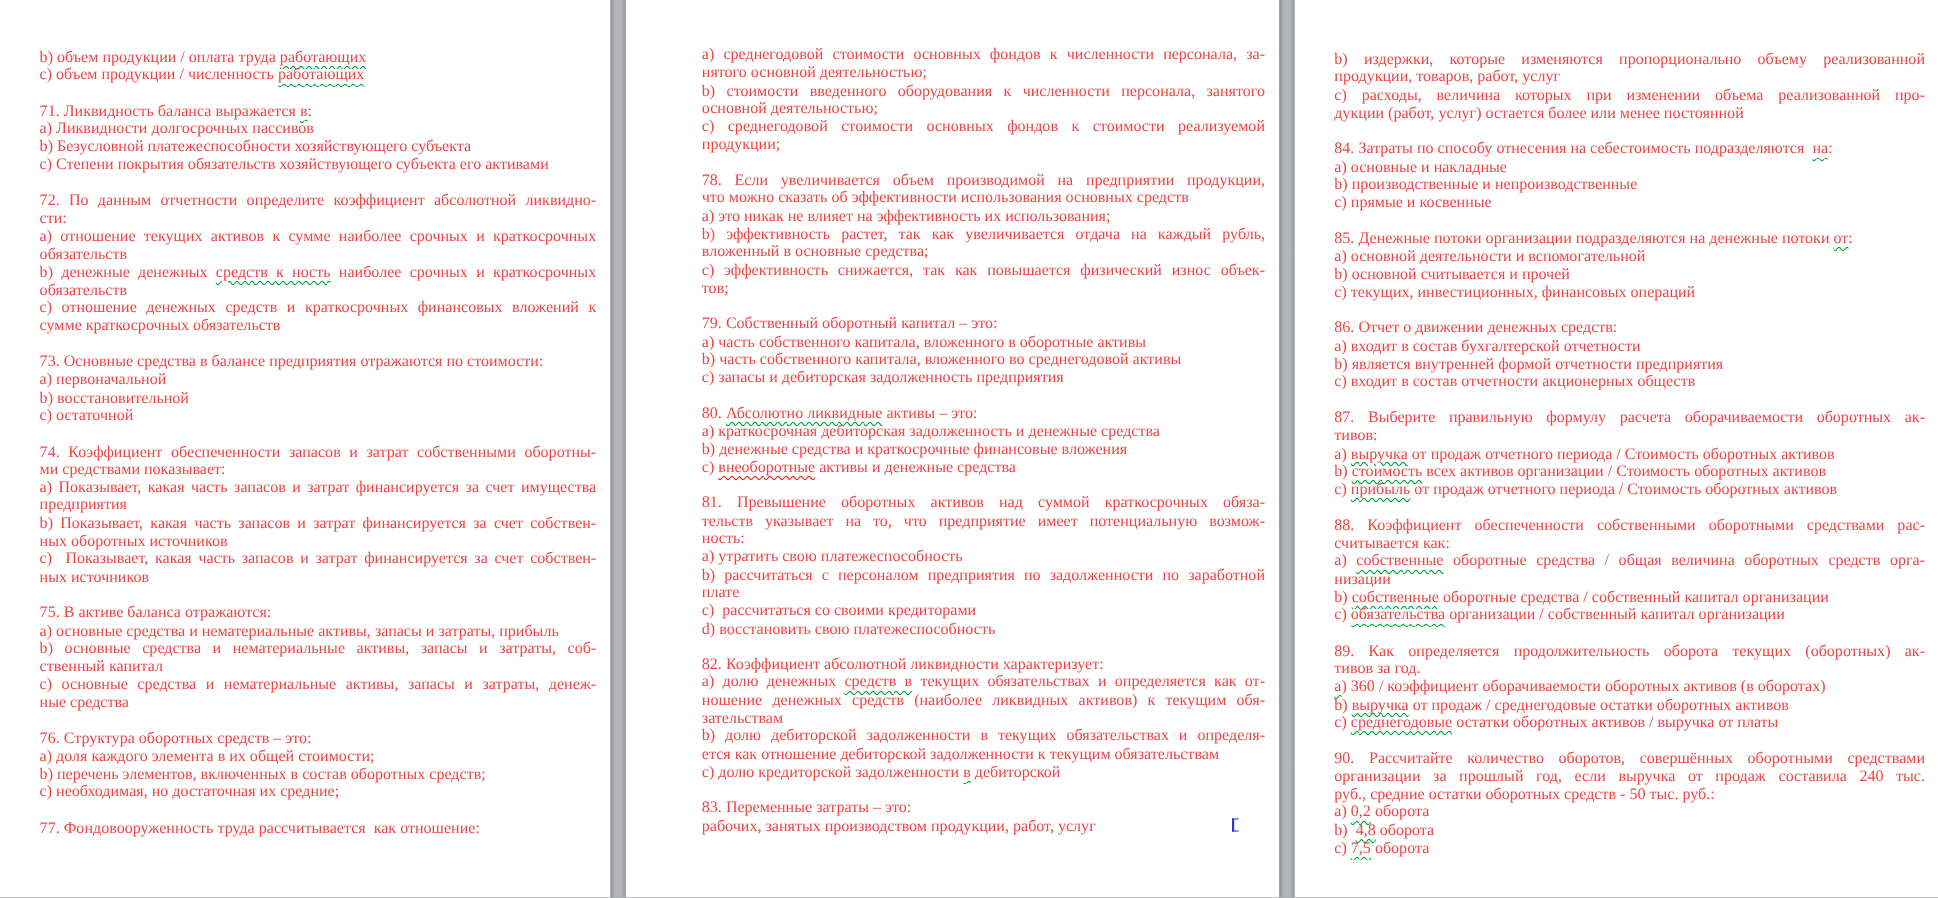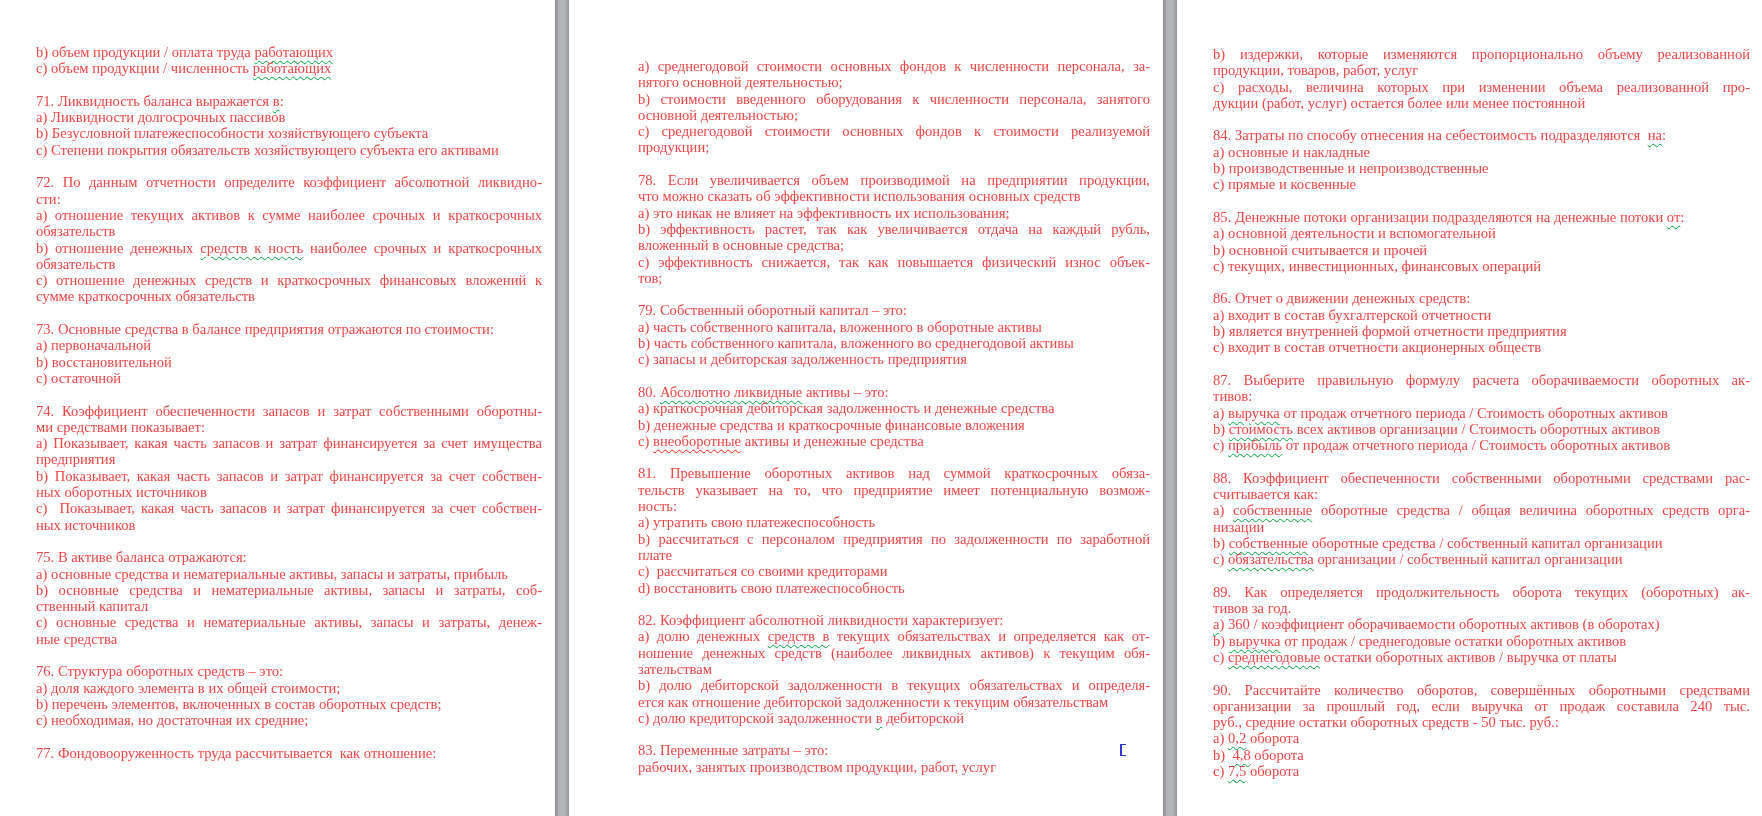--- a/index.html
+++ b/index.html
@@ -44,21 +44,21 @@
         <div class="line"></div>
         <div class="line"><span>71. Ликвидность баланса выражается </span><span class="sq g">в</span><span>:</span></div>
         <div class="line"><span>a) Ликвидности долгосрочных пассивов</span></div>
         <div class="line"><span>b) Безусловной платежеспособности хозяйствующего субъекта</span></div>
         <div class="line"><span>c) Степени покрытия обязательств хозяйствующего субъекта его активами</span></div>
         <div class="line"></div>
         <div class="line j"><span>72. По данным отчетности определите коэффициент абсолютной ликвидно-</span></div>
         <div class="line"><span>сти:</span></div>
         <div class="line j"><span>a) отношение текущих активов к сумме наиболее срочных и краткосрочных</span></div>
         <div class="line"><span>обязательств</span></div>
-        <div class="line j"><span>b) отношение денежных </span><span class="sq g">средств к ность</span><span> наиболее срочных и краткосрочных</span></div>
+        <div class="line j"><span>b) денежные денежных </span><span class="sq g">средств к ность</span><span> наиболее срочных и краткосрочных</span></div>
         <div class="line"><span>обязательств</span></div>
         <div class="line j"><span>c) отношение денежных средств и краткосрочных финансовых вложений к</span></div>
         <div class="line"><span>сумме краткосрочных обязательств</span></div>
         <div class="line"></div>
         <div class="line"><span>73. Основные средства в балансе предприятия отражаются по стоимости:</span></div>
         <div class="line"><span>a) первоначальной</span></div>
         <div class="line"><span>b) восстановительной</span></div>
         <div class="line"><span>c) остаточной</span></div>
         <div class="line"></div>
         <div class="line j"><span>74. Коэффициент обеспеченности запасов и затрат собственными оборотны-</span></div>
@@ -80,21 +80,21 @@
         <div class="line"><span>76. Структура оборотных средств – это:</span></div>
         <div class="line"><span>a) доля каждого элемента в их общей стоимости;</span></div>
         <div class="line"><span>b) перечень элементов, включенных в состав оборотных средств;</span></div>
         <div class="line"><span>c) необходимая, но достаточная их средние;</span></div>
         <div class="line"></div>
         <div class="line"><span>77. Фондовооруженность труда рассчитывается&nbsp; как отношение:</span></div>
       </div>
   </div>
   <div class="gutter" style="left: 555px; width: 14px;"></div>
   <div class="page" style="left: 569px; width: 594px;">
-    <div class="textcol" style="left: 69px; top: 58px; width: 512px;">
+    <div class="textcol" style="left: 69px; top: 42px; width: 512px;">
         <div class="line j"><span>a) среднегодовой стоимости основных фондов к численности персонала, за-</span></div>
         <div class="line"><span>нятого основной деятельностью;</span></div>
         <div class="line j"><span>b) стоимости введенного оборудования к численности персонала, занятого</span></div>
         <div class="line"><span>основной деятельностью;</span></div>
         <div class="line j"><span>c) среднегодовой стоимости основных фондов к стоимости реализуемой</span></div>
         <div class="line"><span>продукции;</span></div>
         <div class="line"></div>
         <div class="line j"><span>78. Если увеличивается объем производимой на предприятии продукции,</span></div>
         <div class="line"><span>что можно сказать об эффективности использования основных средств</span></div>
         <div class="line"><span>a) это никак не влияет на эффективность их использования;</span></div>

